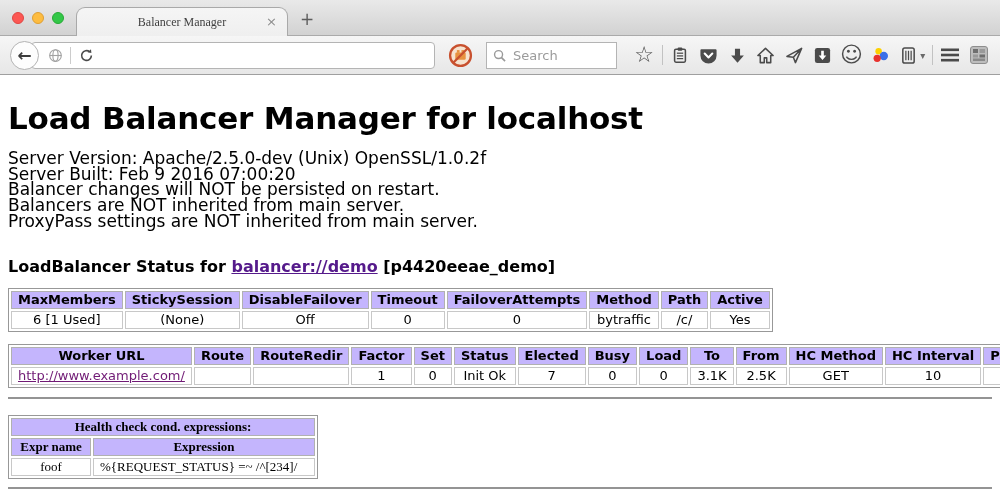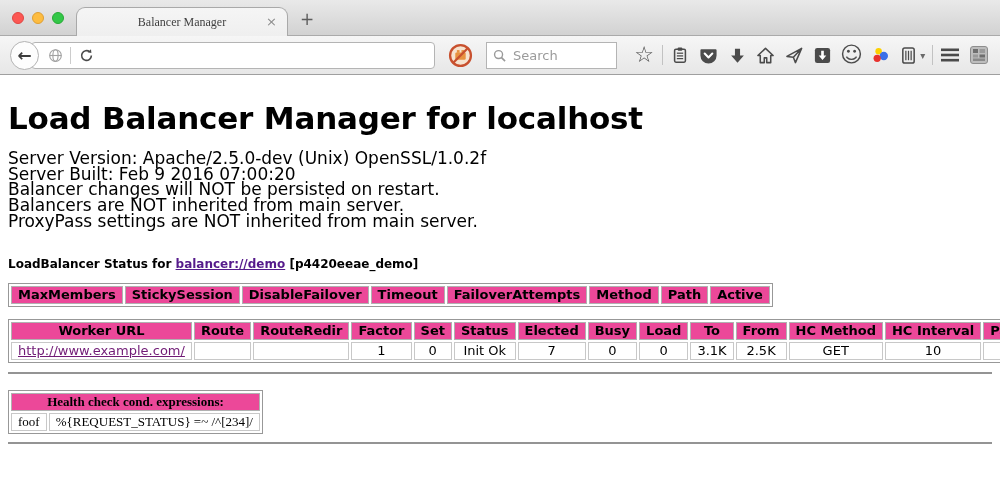--- a/index.html
+++ b/index.html
@@ -76,29 +76,29 @@
   .toolbar-icons { display:flex; align-items:center; margin-left:16px; flex:1; justify-content:space-between; }
   .tbi { display:flex; align-items:center; justify-content:center; width:22px; height:22px; color:#4b4b4b; }
   .glyph-icon { font-size:19px; line-height:1; color:#4b4b4b; }
   .vsep { width:1px; height:20px; background:#c2c2c2; }
   .caret { font-size:10px; color:#6a6a6a; margin-left:-6px; }
 
   
   .content { padding:0 8px; color:#000; }
   h1 { font-size:31px; margin:25px 0 15px 0; letter-spacing:-0.2px; }
   .info-line { font-size:17px; line-height:15.7px; }
-  .status-h { font-size:12px; font-weight:bold; margin-top:27px; }
+  .status-h { font-size:16px; font-weight:bold; margin-top:27px; }
   .status-h a { color:#551a8b; }
 
   table {
     border-collapse:separate; border-spacing:2px;
     border:1px solid #989898;
     font-size:13px; margin-top:12px;
   }
-  th { background:#ec4899; border:1px solid #b1b1b1; padding:0 6px; font-weight:bold; text-align:center; white-space:nowrap; height:18px; }
+  th { background:#c4b5fd; border:1px solid #b1b1b1; padding:0 6px; font-weight:bold; text-align:center; white-space:nowrap; height:18px; }
   td { background:#fff; border:1px solid #c8c8c8; padding:0 6px; text-align:center; white-space:nowrap; height:18px; }
   td.left { text-align:left; }
   td a { color:#701a75; }
   td.empty { min-width:30px; }
 
   hr { border:0; height:2px; background:#949494; margin:9px 0 5px 0; }
   .bottom-rule { margin-top:8px; }
 </style>
 </head>
 <body>
@@ -254,20 +254,30 @@
     <tbody>
         <tr>
       <th>MaxMembers</th>
       <th>StickySession</th>
       <th>DisableFailover</th>
       <th>Timeout</th>
       <th>FailoverAttempts</th>
       <th>Method</th>
       <th>Path</th>
       <th>Active</th>
+    </tr>
+    <tr>
+      <td>6 [1 Used]</td>
+      <td>(None)</td>
+      <td>Off</td>
+      <td>0</td>
+      <td>0</td>
+      <td>bytraffic</td>
+      <td>/c/</td>
+      <td>Yes</td>
     </tr>
   </tbody>
     </table>
 
   <table>
     <tbody>
         <tr>
       <th style="min-width:158px;">Worker URL</th>
       <th>Route</th>
       <th>RouteRedir</th>
@@ -305,20 +315,24 @@
     </table>
 
   <hr>
 
   <table style="margin-top:16px;font-family:Liberation Serif, serif;">
     <tbody>
         <tr>
       <th colspan="2">Health check cond. expressions:</th>
     </tr>
     <tr>
+      <th style="min-width:80px;">Expr name</th>
+      <th style="min-width:222px;">Expression</th>
+    </tr>
+    <tr>
       <td>foof</td>
       <td class="left">%{REQUEST_STATUS} =~ /^[234]/</td>
     </tr>
   </tbody>
     </table>
 
   <hr class="bottom-rule">
 </div>
 
 </body></html>

